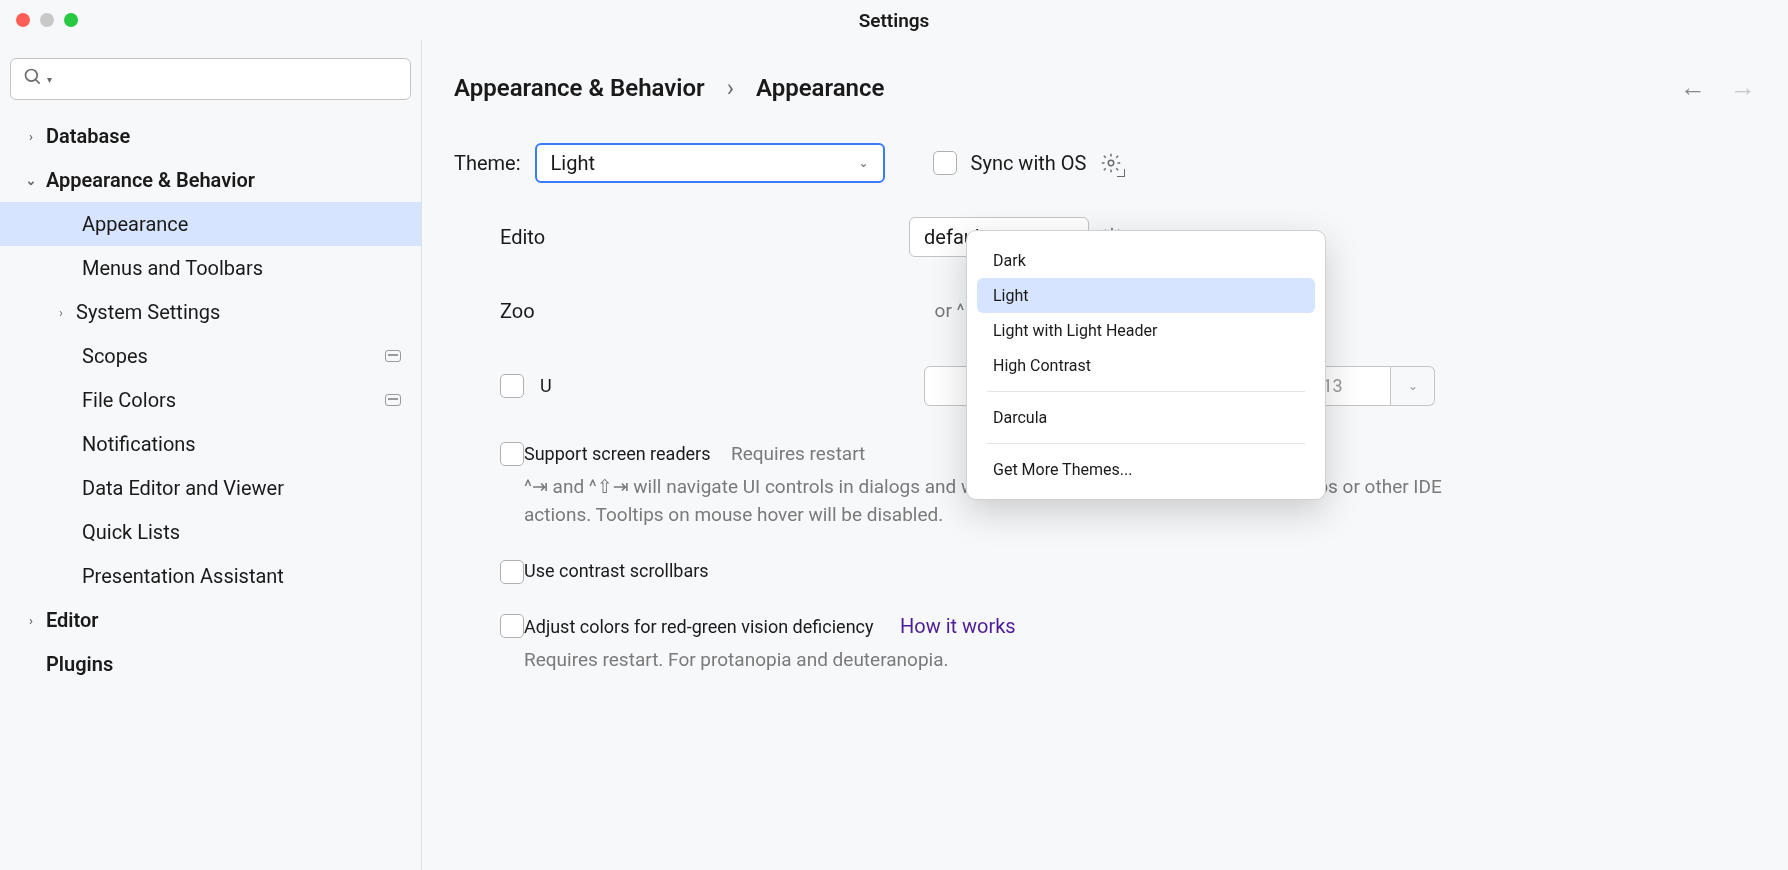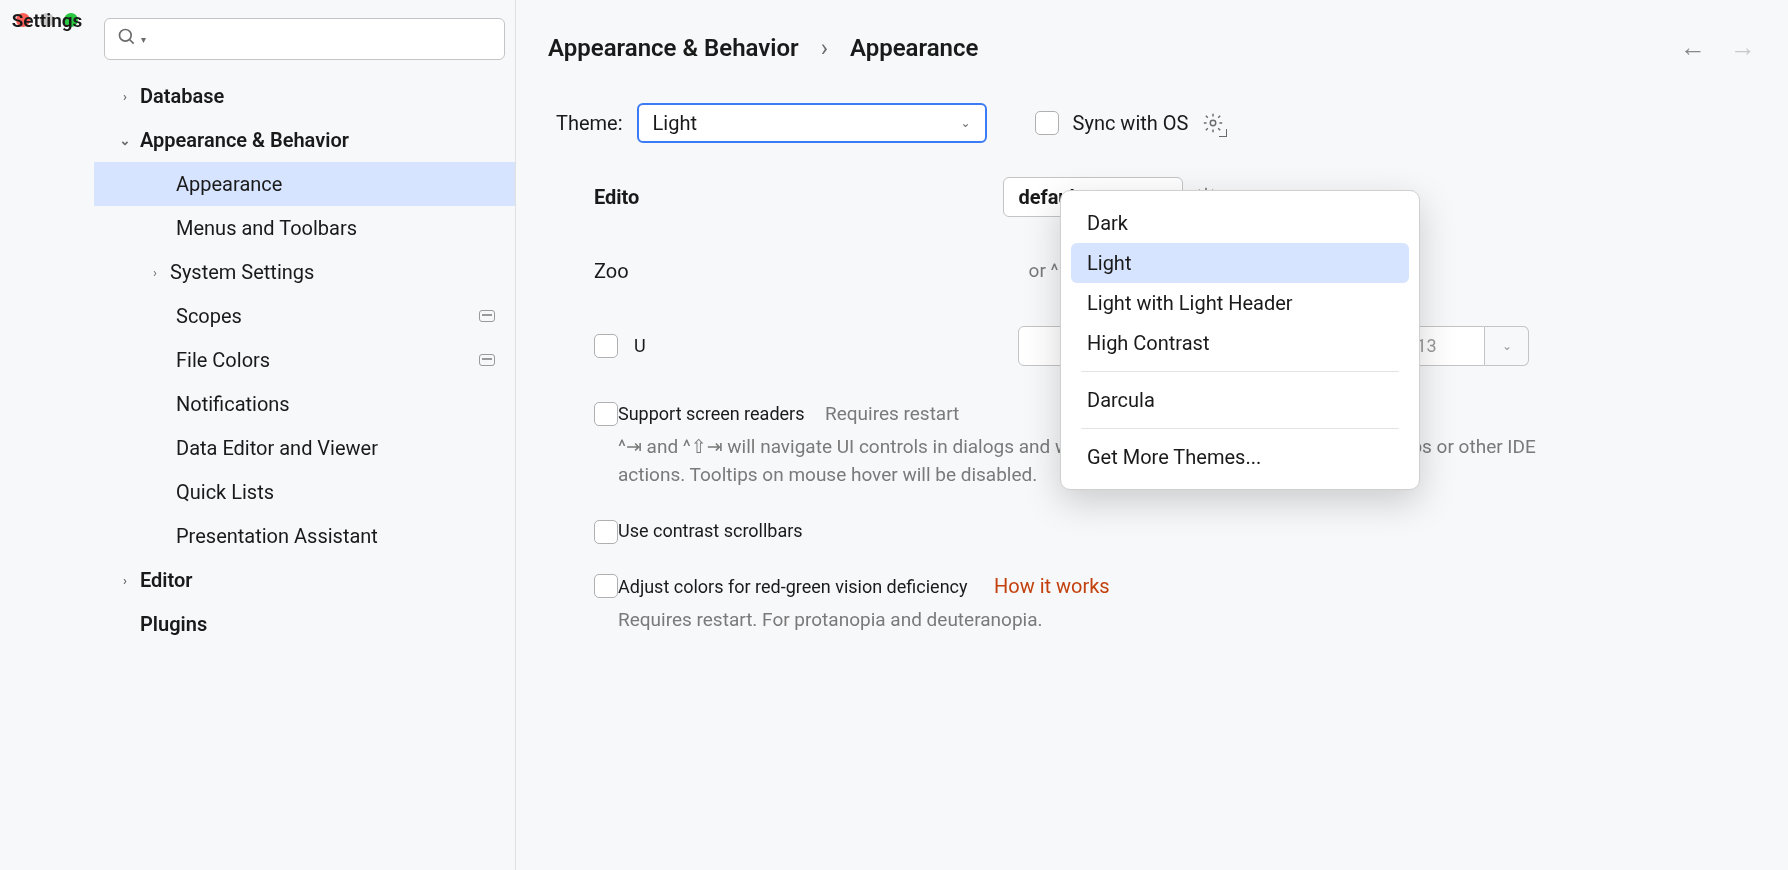--- a/index.html
+++ b/index.html
@@ -7,21 +7,21 @@
       font-family: -apple-system, BlinkMacSystemFont, "Segoe UI", Roboto, sans-serif;
       background: #f7f8fa;
       color: #1a1a1a;
       font-size: 18px;
       overflow: hidden;
     }
     .window {
       width: 1788px;
       height: 870px;
       display: flex;
-      flex-direction: row;
+      flex-direction: column;
       position: relative;
     }
     .titlebar {
       height: 40px;
       display: flex;
       align-items: center;
       padding: 0 16px;
       position: relative;
     }
     .traffic-lights {
@@ -135,21 +135,21 @@
       color: #8a8a8a;
     }
     .nav-arrows span { font-size: 26px; cursor: pointer; }
     .form-row {
       display: flex;
       align-items: center;
       gap: 14px;
       margin-bottom: 34px;
       font-size: 20px;
     }
-    .label { font-size: 20px; margin-left: 8px; }
+    .label { font-size: 20px; }
     .select {
       height: 40px;
       border: 2px solid #3b7bf6;
       border-radius: 6px;
       background: #fff;
       display: flex;
       align-items: center;
       padding: 0 14px;
       gap: 10px;
       min-width: 350px;
@@ -204,52 +204,51 @@
       margin-left: 16px;
     }
     .zoom-row {
       padding-left: 46px;
       font-size: 20px;
       margin-bottom: 40px;
       display: flex;
       align-items: center;
       margin-top: 36px;
     }
-    .link { color: #c2410c; margin-left: 22px; font-size: 20px; }
+    .link { color: #4c1d95; margin-left: 22px; font-size: 20px; }
     .dropdown-popup {
       position: absolute;
       top: 190px;
       left: 544px;
       width: 360px;
       background: #fff;
       border: 1px solid #d0d0d0;
       border-radius: 10px;
       box-shadow: 0 12px 36px rgba(0,0,0,0.18);
       padding: 12px 10px;
     }
     .dd-item {
       padding: 8px 16px;
-      font-size: 20px;
+      font-size: 16px;
       border-radius: 6px;
       cursor: pointer;
     }
     .dd-item.highlight { background: #d6e4ff; }
     .dd-sep {
       height: 1px;
       background: #e4e4e4;
       margin: 8px 10px;
     }
     .editor-row {
       padding-left: 46px;
       display: flex;
       align-items: center;
       gap: 12px;
       margin-bottom: 40px;
       font-size: 20px;
-      font-weight: bold;
     }
     .editor-select {
       height: 40px;
       border: 1px solid #c4c4c4;
       border-radius: 6px;
       background: #fff;
       display: flex;
       align-items: center;
       justify-content: space-between;
       padding: 0 14px;

